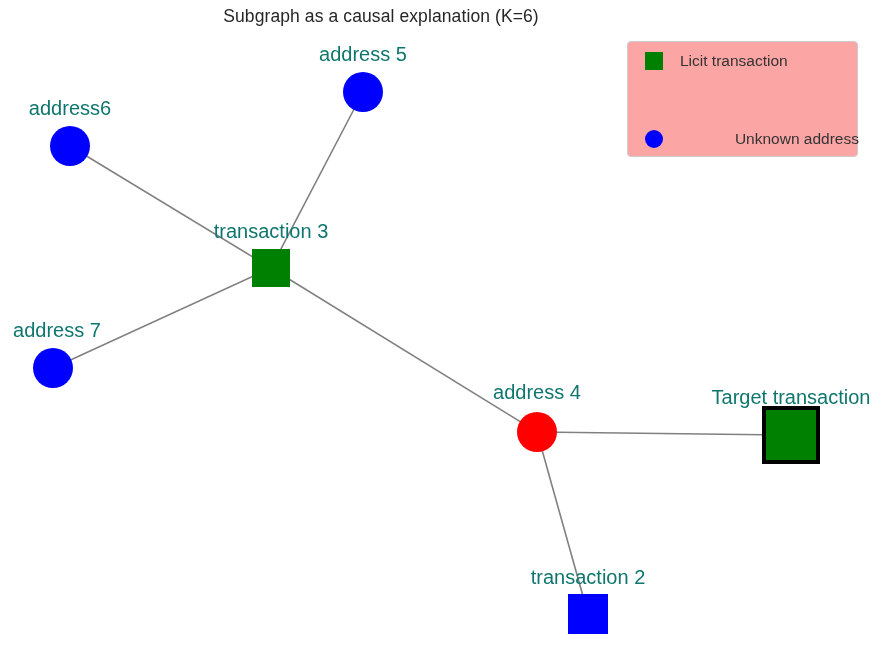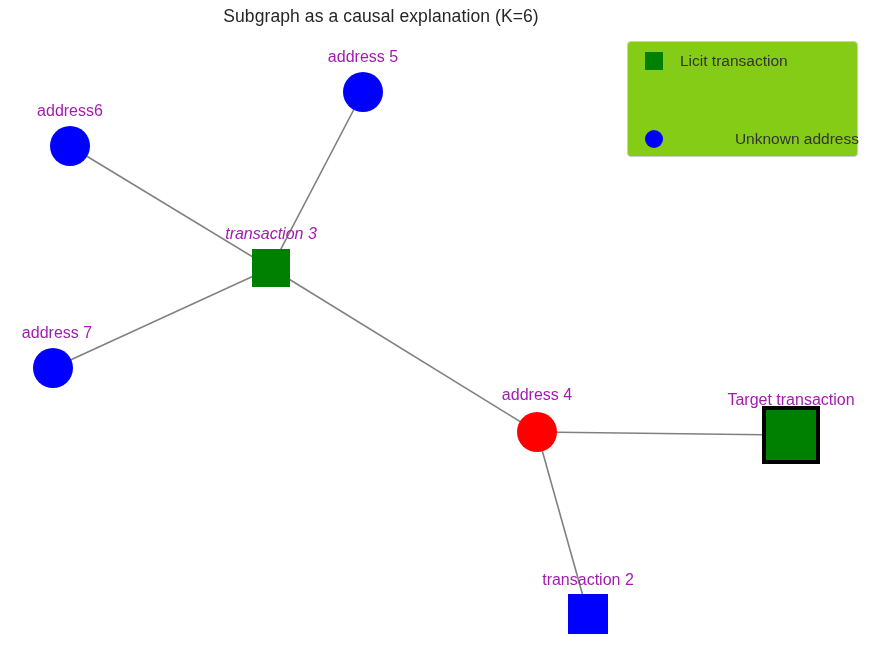--- a/index.html
+++ b/index.html
@@ -30,43 +30,43 @@
   }
   #graph-canvas {
     position: absolute;
     top: 0;
     left: 0;
     width: 873px;
     height: 654px;
   }
   .node-label {
     position: absolute;
-    font-size: 16px;
-    color: #a21caf;
+    font-size: 20px;
+    color: #0f766e;
     white-space: nowrap;
     transform: translate(-50%, -100%);
     font-family: "Liberation Sans", sans-serif;
   }
   .node {
     position: absolute;
     transform: translate(-50%, -50%);
   }
   .node.circle {
     border-radius: 50%;
   }
   .node.square {
     border-radius: 0;
   }
   #legend {
     position: absolute;
     left: 627px;
     top: 41px;
     width: 231px;
     height: 116px;
-    background: #84cc16;
+    background: #fca5a5;
     border: 1px solid #cccccc;
     border-radius: 4px;
     box-sizing: border-box;
     box-shadow: 0 0 0 0 rgba(0,0,0,0);
   }
   .legend-row {
     position: absolute;
     left: 0;
     width: 231px;
     height: 26px;
@@ -107,21 +107,21 @@
       <line x1="271" y1="268" x2="537" y2="432" stroke="#808080" stroke-width="1.6"></line>
       <line x1="537" y1="432" x2="791" y2="435" stroke="#808080" stroke-width="1.6"></line>
       <line x1="537" y1="432" x2="588" y2="614" stroke="#808080" stroke-width="1.6"></line>
     </svg>
 
   <div id="nodes-layer">
       <div class="node-label" style="left: 363px; top: 66px;">address 5</div>
       <div class="node circle" title="address 5" style="left: 363px; top: 92px; width: 40px; height: 40px; background: rgb(0, 0, 255);"></div>
       <div class="node-label" style="left: 70px; top: 120px;">address6</div>
       <div class="node circle" title="address6" style="left: 70px; top: 146px; width: 40px; height: 40px; background: rgb(0, 0, 255);"></div>
-      <div class="node-label" style="left: 271px; top: 243px; font-style: italic;">transaction 3</div>
+      <div class="node-label" style="left: 271px; top: 243px;">transaction 3</div>
       <div class="node square" title="transaction 3" style="left: 271px; top: 268px; width: 38px; height: 38px; background: rgb(0, 128, 0);"></div>
       <div class="node-label" style="left: 57px; top: 342px;">address 7</div>
       <div class="node circle" title="address 7" style="left: 53px; top: 368px; width: 40px; height: 40px; background: rgb(0, 0, 255);"></div>
       <div class="node-label" style="left: 537px; top: 404px;">address 4</div>
       <div class="node circle" title="address 4" style="left: 537px; top: 432px; width: 40px; height: 40px; background: rgb(255, 0, 0);"></div>
       <div class="node-label" style="left: 791px; top: 409px;">Target transaction</div>
       <div class="node square" title="Target transaction" style="left: 791px; top: 435px; width: 50px; height: 50px; background: rgb(0, 128, 0); border: 4px solid rgb(0, 0, 0); box-sizing: content-box;"></div>
       <div class="node-label" style="left: 588px; top: 589px;">transaction 2</div>
       <div class="node square" title="transaction 2" style="left: 588px; top: 614px; width: 40px; height: 40px; background: rgb(0, 0, 255);"></div>
     </div>

